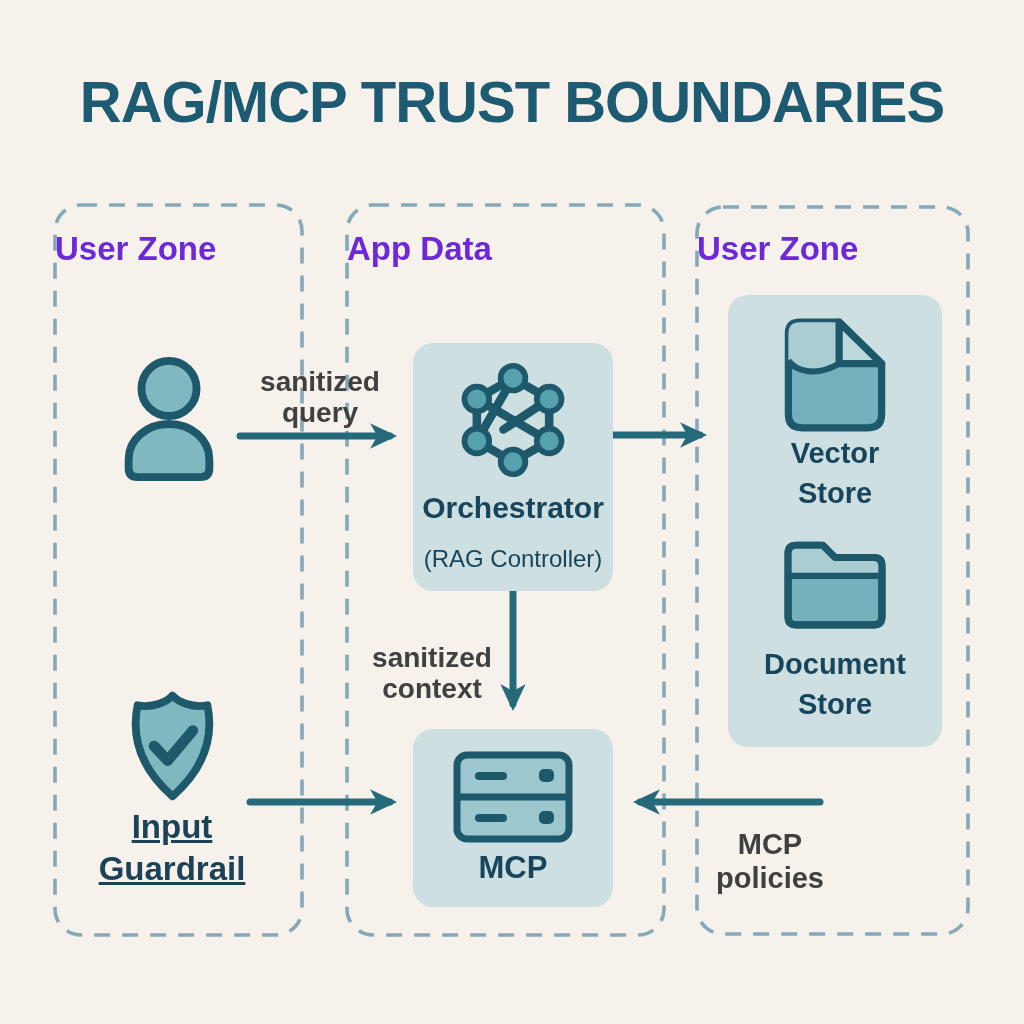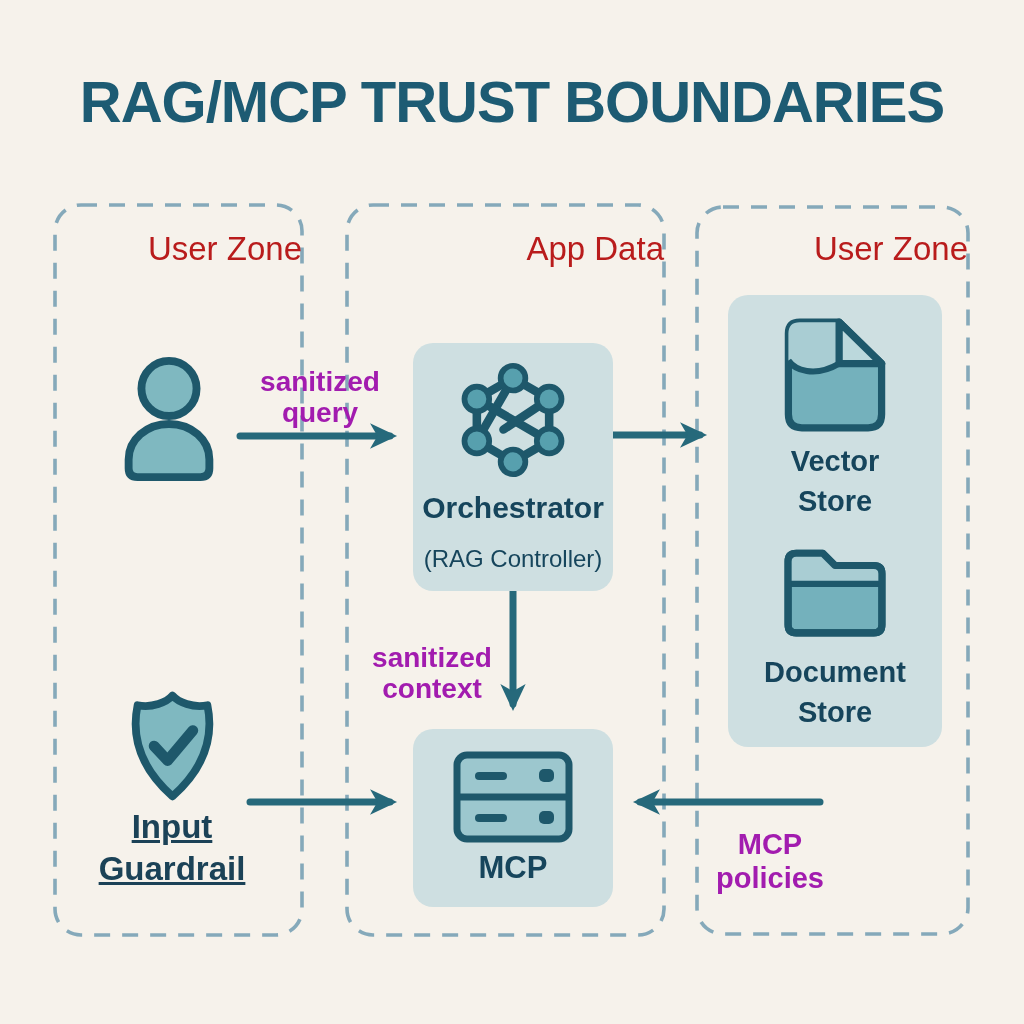--- a/index.html
+++ b/index.html
@@ -22,41 +22,41 @@
     position:absolute;left:0;top:68px;width:1024px;margin:0;
     text-align:center;font-size:58px;font-weight:700;letter-spacing:-1px;
     color:var(--title);
   }
 
   .layer{position:absolute;left:0;top:0;width:1024px;height:1024px;}
   .zone-rect{fill:none;stroke:var(--dash);stroke-width:3.6;stroke-dasharray:16 12;}
   .edge-line{stroke:var(--edge);stroke-width:7;stroke-linecap:round;fill:none;}
 
   .zone-label{
-    position:absolute;text-align:right;font-size:33px;font-weight:400;color:#b91c1c;
+    position:absolute;text-align:left;font-size:33px;font-weight:700;color:#6d28d9;
   }
   .zl-user{left:55px;top:230px;width:247px;}
   .zl-app{left:347px;top:230px;width:317px;}
   .zl-data{left:697px;top:230px;width:271px;}
 
   .panel{
     position:absolute;background:var(--panel);border-radius:20px;
     display:flex;flex-direction:column;align-items:center;
   }
   .panel-orchestrator{left:413px;top:343px;width:200px;height:248px;}
   .panel-mcp{left:413px;top:729px;width:200px;height:178px;}
   .panel-data{left:728px;top:295px;width:214px;height:452px;}
 
   .node-title{font-size:30px;font-weight:700;color:var(--text);line-height:34px;text-align:center;}
   .node-sub{font-size:24px;font-weight:400;color:var(--text);text-align:center;margin-top:20px;}
   .multiline{white-space:pre-line;}
 
   .edge-label{
     position:absolute;text-align:center;white-space:pre-line;
-    font-size:28px;font-weight:700;color:#a21caf;line-height:31px;
+    font-size:28px;font-weight:700;color:#404040;line-height:31px;
   }
   .el-query{left:230px;top:366px;width:180px;}
   .el-context{left:342px;top:642px;width:180px;}
   .el-policies{left:680px;top:827px;width:180px;font-size:29px;line-height:34px;}
 
   .standalone-label{
     position:absolute;text-align:center;white-space:pre-line;
     font-size:33px;font-weight:700;color:#1B4257;line-height:42px;text-decoration:underline;
   }
   .sl-guardrail{left:62px;top:806px;width:220px;}
@@ -125,21 +125,21 @@
     <div class="node-sub">(RAG Controller)</div>
   </div>
 
   <div class="panel panel-data">
     <svg viewBox="0 0 100 112" style="width:104px;height:116px;margin-top:22px;">
       <path d="M16,5 H54 L95,45 V94 Q95,107 82,107 H18 Q5,107 5,94 V16 Q5,5 16,5 Z" fill="#74B1BC" stroke="#1E586B" stroke-width="7" stroke-linejoin="round"></path>
       <path d="M16,5 H54 L95,45 L54,45 C30,59 11,51 5,42 V16 Q5,5 16,5 Z" fill="#A9CDD3"></path>
       <path d="M5,42 C11,51 30,59 54,45" fill="none" stroke="#1E586B" stroke-width="6"></path>
       <path d="M54,5 L95,45 H54 Z" fill="#BBD8DC" stroke="#1E586B" stroke-width="7" stroke-linejoin="round"></path>
     </svg>
-    <div class="node-title multiline" style="margin-top:8px;font-size:29px;line-height:40px;">Vector
+    <div class="node-title multiline" style="font-size:29px;line-height:40px;">Vector
 Store</div>
 
     <svg viewBox="0 0 100 90" style="width:102px;height:92px;margin-top:24px;">
       <path d="M12,8 H38 L50,20 H88 Q96,20 96,28 V78 Q96,86 88,86 H12 Q4,86 4,78 V16 Q4,8 12,8 Z" fill="#74B1BC" stroke="#1E586B" stroke-width="7" stroke-linejoin="round"></path>
       <path d="M12,8 H38 L50,20 H88 Q96,20 96,28 V38 H4 V16 Q4,8 12,8 Z" fill="#A9CDD3"></path>
       <line x1="4" y1="38" x2="96" y2="38" stroke="#1E586B" stroke-width="6"></line>
       <path d="M12,8 H38 L50,20 H88 Q96,20 96,28 V78 Q96,86 88,86 H12 Q4,86 4,78 V16 Q4,8 12,8 Z" fill="none" stroke="#1E586B" stroke-width="7" stroke-linejoin="round"></path>
     </svg>
     <div class="node-title multiline" style="margin-top:15px;font-size:29px;line-height:40px;">Document
 Store</div>

